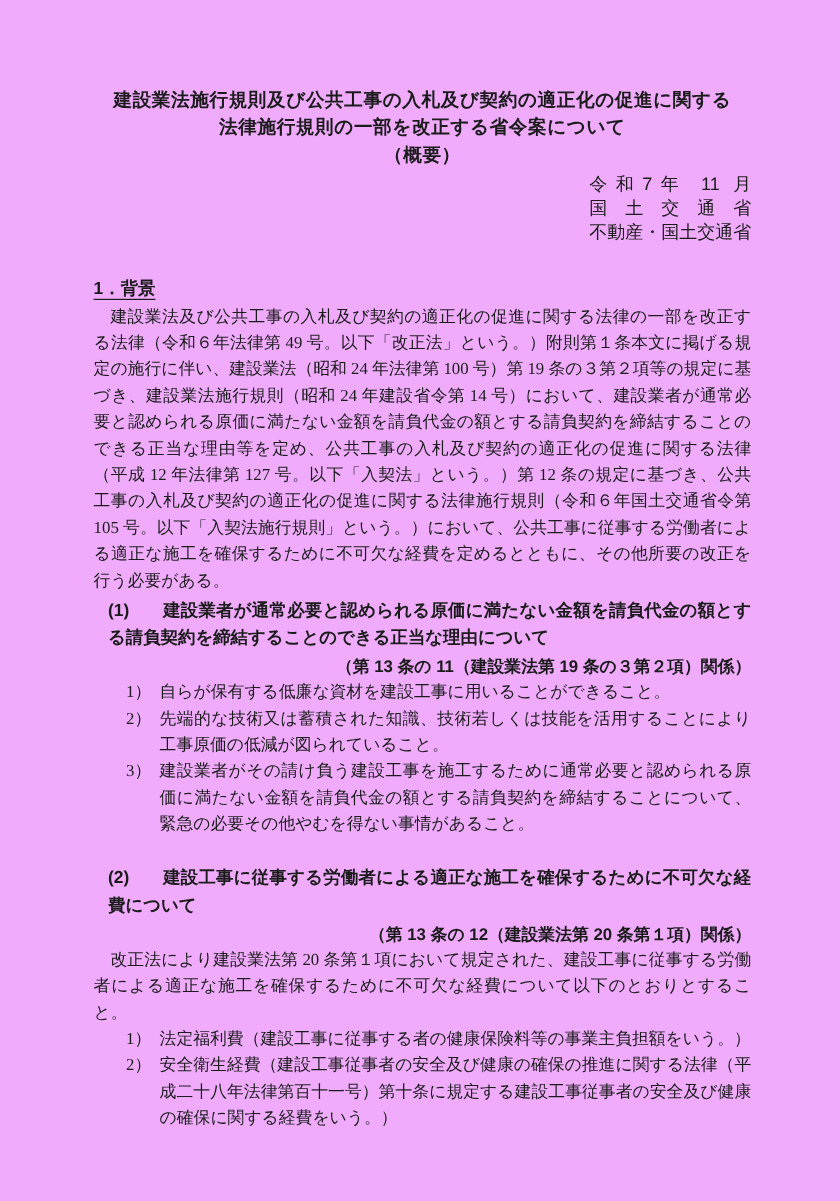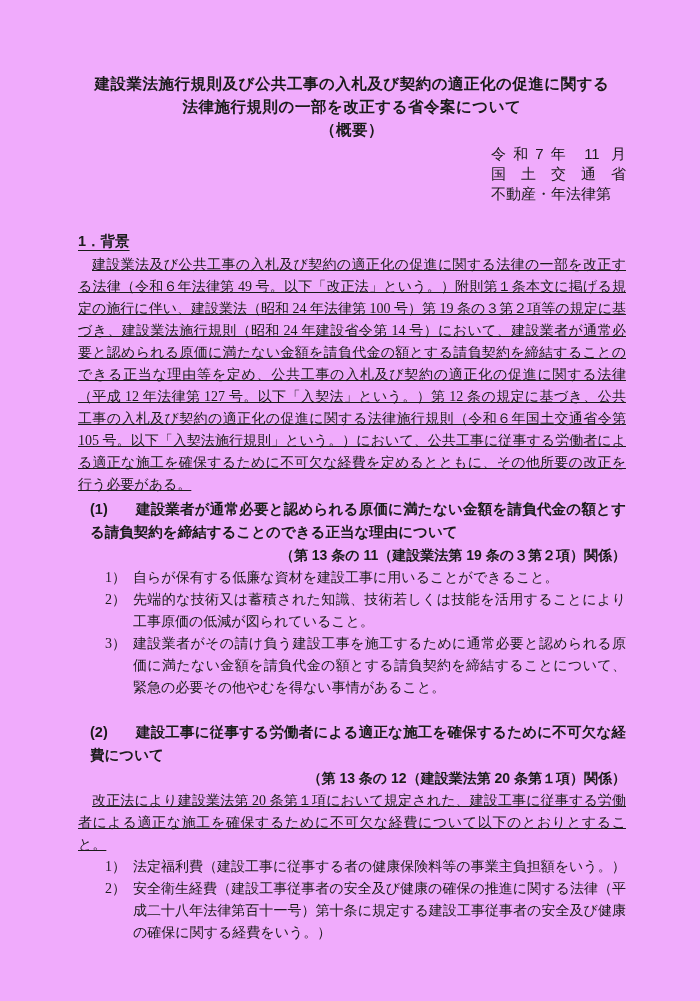--- a/index.html
+++ b/index.html
@@ -54,21 +54,21 @@
     text-decoration: underline;
     text-underline-offset: 4px;
   }
   
   .body-p {
     margin: 0;
     font-size: 14px;
     line-height: 22px;
     text-align: justify;
   }
-  .indent { text-indent: 1em; text-decoration: underline; }
+  .indent { text-indent: 1em; }
   
   .subitem { margin-left: 12px; }
   .sub-head {
     margin-top: 2px;
     font-family: "Liberation Sans", "DejaVu Sans", sans-serif;
     font-weight: bold;
     font-size: 14.5px;
     line-height: 23px;
     text-align: justify;
   }
@@ -102,21 +102,21 @@
   <h1 class="doc-title">
     <div>建設業法施行規則及び公共工事の入札及び契約の適正化の促進に関する</div>
     <div>法律施行規則の一部を改正する省令案について</div>
     <div>（概要）</div>
   </h1>
 
   <div class="byline">
     <div class="byline-inner">
       <div class="jl">令和7年 11 月</div>
       <div class="jl">国土交通省</div>
-      <div>不動産・年法律第</div>
+      <div>不動産・国土交通省</div>
     </div>
   </div>
 
   <section>
     <h2 class="sec-head"><span>1．背景</span></h2>
     <p class="body-p indent">建設業法及び公共工事の入札及び契約の適正化の促進に関する法律の一部を改正する法律（令和６年法律第 49 号。以下「改正法」という。）附則第１条本文に掲げる規定の施行に伴い、建設業法（昭和 24 年法律第 100 号）第 19 条の３第２項等の規定に基づき、建設業法施行規則（昭和 24 年建設省令第 14 号）において、建設業者が通常必要と認められる原価に満たない金額を請負代金の額とする請負契約を締結することのできる正当な理由等を定め、公共工事の入札及び契約の適正化の促進に関する法律（平成 12 年法律第 127 号。以下「入契法」という。）第 12 条の規定に基づき、公共工事の入札及び契約の適正化の促進に関する法律施行規則（令和６年国土交通省令第 105 号。以下「入契法施行規則」という。）において、公共工事に従事する労働者による適正な施工を確保するために不可欠な経費を定めるとともに、その他所要の改正を行う必要がある。</p>
   </section>
 
   <section>
 

